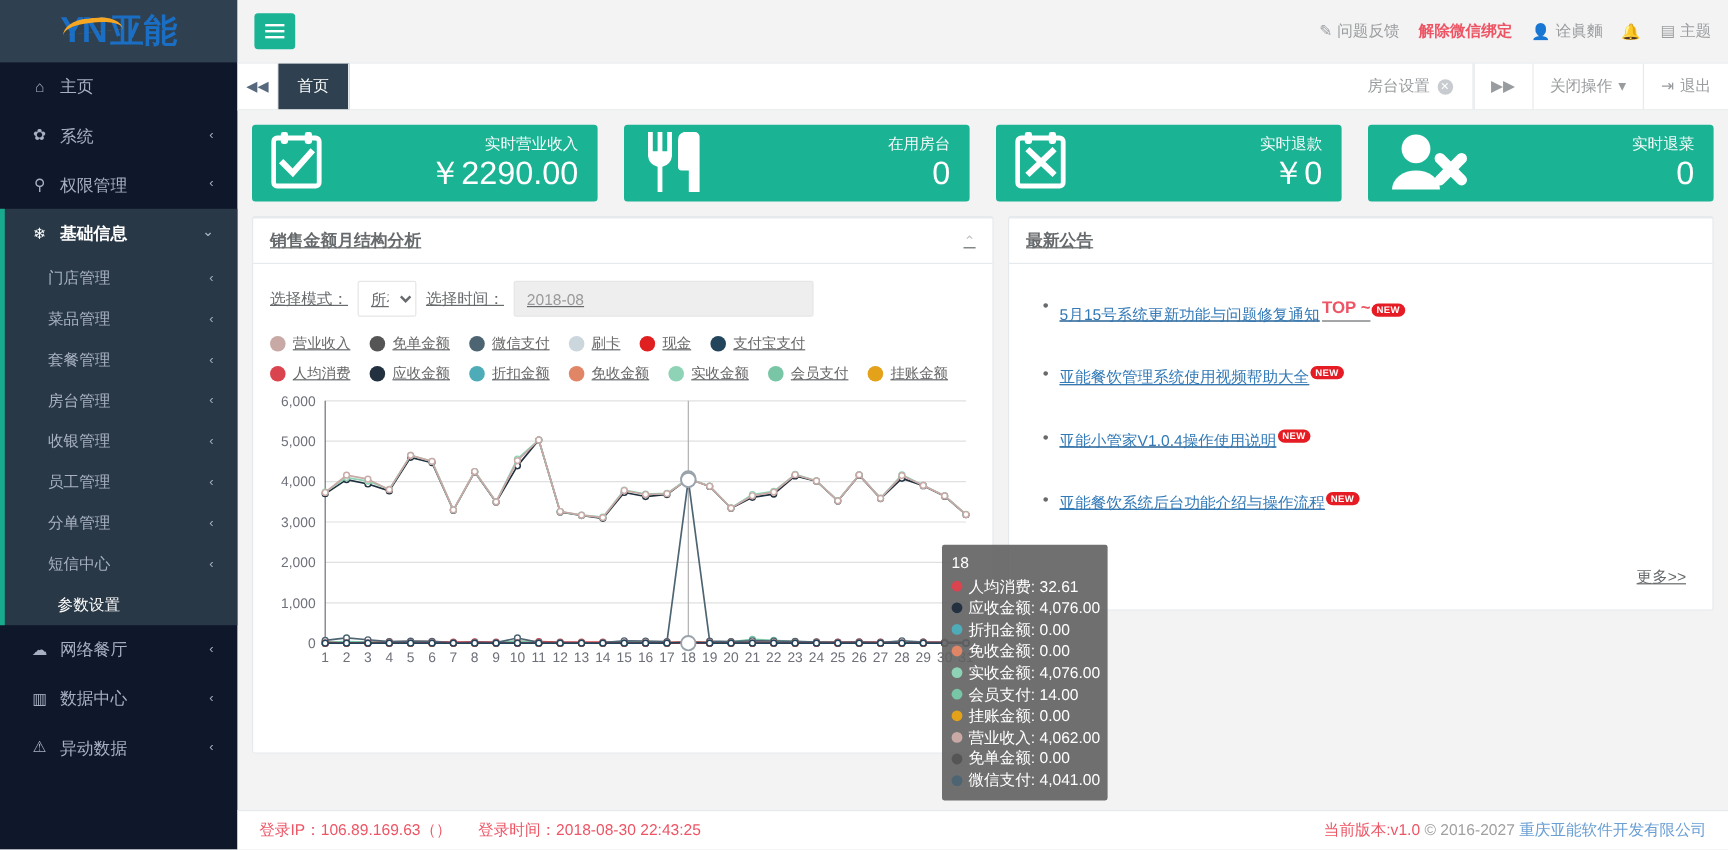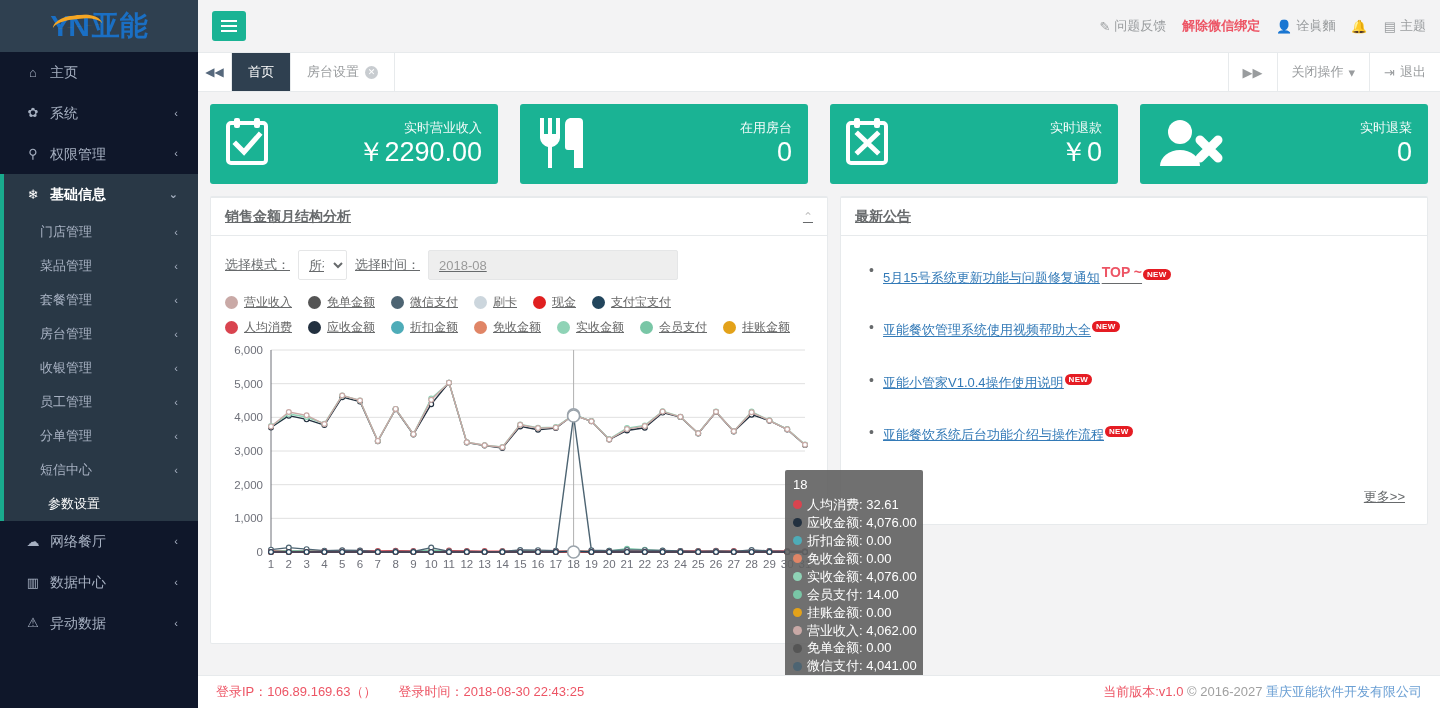--- a/index.html
+++ b/index.html
@@ -43,33 +43,33 @@
     width:34px; height:30px; background:#1ab394; border:none; border-radius:3px;
     display:flex; flex-direction:column; justify-content:center; align-items:center; gap:3px; cursor:pointer;
   }
   .hamburger span { display:block; width:16px; height:2px; background:#fff; }
   .top-right { margin-left:auto; display:flex; align-items:center; gap:16px; font-size:13px; color:#999c9e; }
   .top-right a { color:#999c9e; text-decoration:none; cursor:pointer; display:flex; align-items:center; gap:4px; }
   .top-right a.danger { color:#ed5565; font-weight:bold; }
 
   .tabbar { height:40px; background:#fff; border-top:1px solid #e7eaec; border-bottom:1px solid #e7eaec; display:flex; align-items:stretch; }
   .tab-nav-btn { width:34px; display:flex; align-items:center; justify-content:center; color:#56687c; cursor:pointer; border-right:1px solid #e7eaec; font-size:12px; }
-  .tabs { display:flex; align-items:stretch; flex:1; }
+  .tabs { display:flex; align-items:stretch; flex:1;justify-content:space-between; }
   .tab { display:flex; align-items:center; padding:0 16px; font-size:13px; color:#999c9e; border-right:1px solid #e7eaec; cursor:pointer; gap:6px; }
   .tab.active { background:#2f4050; color:#fff; }
   .tab-close { width:13px; height:13px; border-radius:50%; background:#c8ccd0; color:#fff; font-size:9px; display:flex; align-items:center; justify-content:center; line-height:1; }
   .tabbar-right { margin-left:auto; display:flex; align-items:stretch; }
   .tabbar-right .item { display:flex; align-items:center; padding:0 14px; border-left:1px solid #e7eaec; color:#999c9e; font-size:13px; cursor:pointer; gap:5px; }
 
   .content { flex:1; padding:12px 12px 0 12px; overflow:hidden; position:relative; }
 
   
   .stats { display:flex; gap:22px; margin-bottom:12px; }
   .stat-card {
-    flex:1; background:#1ab394; border-radius:3px; height:80px; color:#fff;
+    flex:1; background:#1ab394; border-radius:3px; height:64px; color:#fff;
     display:flex; align-items:center; padding:0 16px; position:relative;
   }
   .stat-icon { flex:0 0 auto; }
   .stat-text { margin-left:auto; text-align:right; }
   .stat-label { font-size:13px; opacity:.95; }
   .stat-value { font-size:27px; font-weight:normal; line-height:1.15; white-space:nowrap; }
 
   
   .panels { display:flex; gap:12px; height:448px;text-decoration:underline; }
   .panel { background:#fff; border:1px solid #e7eaec; border-top:2px solid #e7eaec; border-radius:2px; display:flex; flex-direction:column; }

